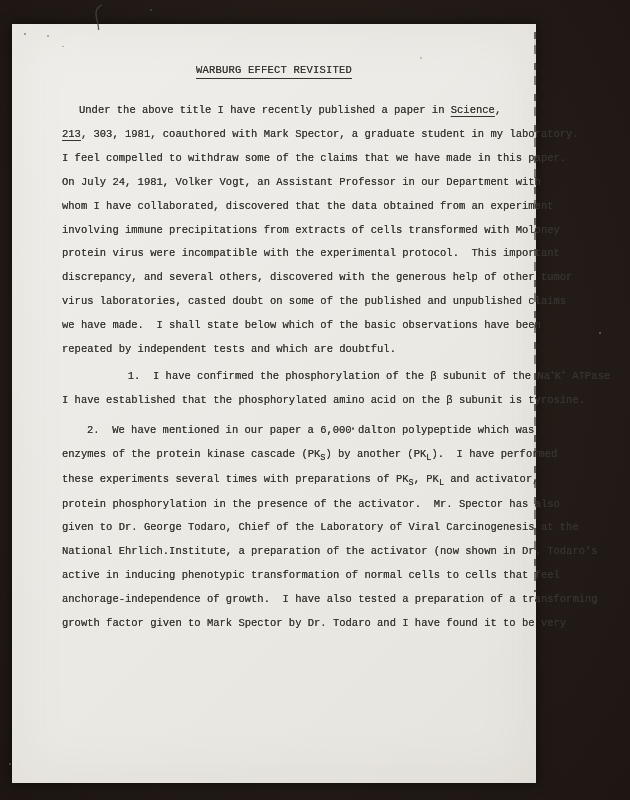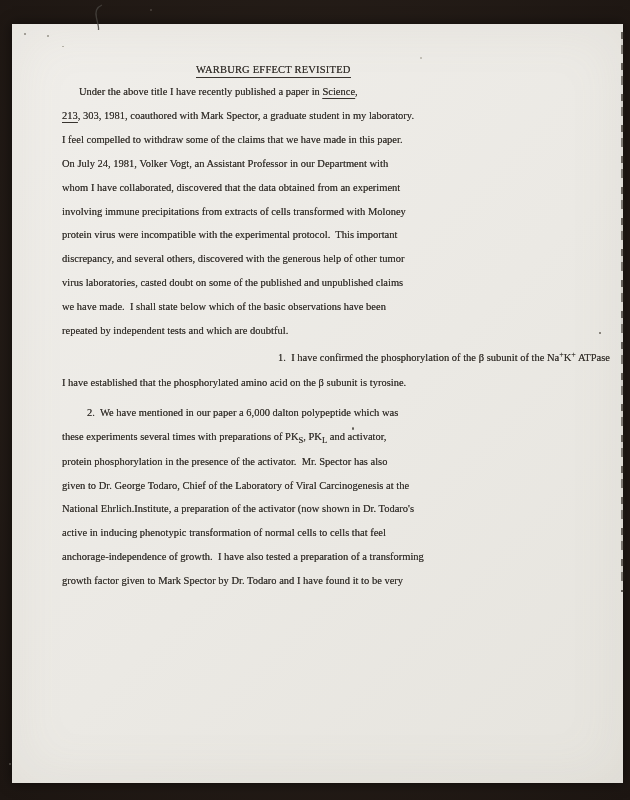--- a/index.html
+++ b/index.html
@@ -2,44 +2,43 @@
 <html><head>
 <meta charset="utf-8">
 <style>
   html,body{margin:0;padding:0;}
   body{
     width:630px;height:800px;overflow:hidden;position:relative;
     background:radial-gradient(ellipse at 50% 45%, #2b221c 0%, #1d1612 100%);
     font-family:"Liberation Mono","DejaVu Sans Mono",monospace;
   }
   .paper{
-    position:absolute;left:12px;top:24px;width:611px;height:759px;
+    position:absolute;left:12px;top:24px;width:524px;height:759px;
     background:linear-gradient(135deg,#f0eeea 0%,#ebe9e4 55%,#e6e4de 100%);
     box-shadow:0 0 12px rgba(0,0,0,0.55), inset 0 0 55px rgba(150,138,118,0.10);
-    font-family:Liberation Serif, serif;
   }
   .edge-marks{
     position:absolute;right:-2px;top:8px;width:4px;height:560px;opacity:.8;
     background:repeating-linear-gradient(to bottom,
       rgba(32,26,20,0.8) 0px 7px,
       rgba(32,26,20,0.12) 7px 13px,
       rgba(32,26,20,0.65) 13px 22px,
       rgba(32,26,20,0.05) 22px 31px);
   }
   .doc{
     position:absolute;left:50px;top:0;width:548px;
     color:#38342f;font-size:10.5px;
     text-shadow:0 0 .4px rgba(56,52,47,.85);
   }
   .title-row{margin-top:40px;margin-left:134px;height:16px;}
   .title{
     display:inline-block;letter-spacing:.2px;
     border-bottom:1px solid #38342f;padding-bottom:2px;
   }
-  .doc-body{}
+  .doc-body{margin-top:19px;}
   .line{line-height:23.9px;white-space:pre;}
   .paragraph.p2{margin-top:3px;}
   .paragraph.p3{margin-top:6px;}
   .p1 .indent{padding-left:17px;}
   .p2 .indent{padding-left:21px;text-align:right;}
   .p3 .indent{padding-left:25px;}
   .u{text-decoration:underline;text-underline-offset:2.5px;}
   .sup{font-size:8px;position:relative;top:-4px;}
   .sub{font-size:8.5px;position:relative;top:3px;}
   .pen-mark{position:absolute;left:90px;top:4px;}
@@ -69,20 +68,21 @@
             <div class="line"><span>virus laboratories, casted doubt on some of the published and unpublished claims</span></div>
             <div class="line"><span>we have made.  I shall state below which of the basic observations have been</span></div>
             <div class="line"><span>repeated by independent tests and which are doubtful.</span></div>
           </div>
           <div class="paragraph p2">
             <div class="line indent"><span>1.  I have confirmed the phosphorylation of the β subunit of the Na</span><span class="sup">+</span><span>K</span><span class="sup">+</span><span> ATPase</span></div>
             <div class="line"><span>I have established that the phosphorylated amino acid on the β subunit is tyrosine.</span></div>
           </div>
           <div class="paragraph p3">
             <div class="line indent"><span>2.  We have mentioned in our paper a 6,000 dalton polypeptide which was</span></div>
+            <div class="line"><span>enzymes of the protein kinase cascade (PK</span><span class="sub">S</span><span>) by another (PK</span><span class="sub">L</span><span>).  I have performed</span></div>
             <div class="line"><span>these experiments several times with preparations of PK</span><span class="sub">S</span><span>, PK</span><span class="sub">L</span><span> and activator,</span></div>
             <div class="line"><span>protein phosphorylation in the presence of the activator.  Mr. Spector has also</span></div>
             <div class="line"><span>given to Dr. George Todaro, Chief of the Laboratory of Viral Carcinogenesis at the</span></div>
             <div class="line"><span>National Ehrlich.Institute, a preparation of the activator (now shown in Dr. Todaro's</span></div>
             <div class="line"><span>active in inducing phenotypic transformation of normal cells to cells that feel</span></div>
             <div class="line"><span>anchorage-independence of growth.  I have also tested a preparation of a transforming</span></div>
             <div class="line"><span>growth factor given to Mark Spector by Dr. Todaro and I have found it to be very</span></div>
           </div>
         </div>
     </div>

